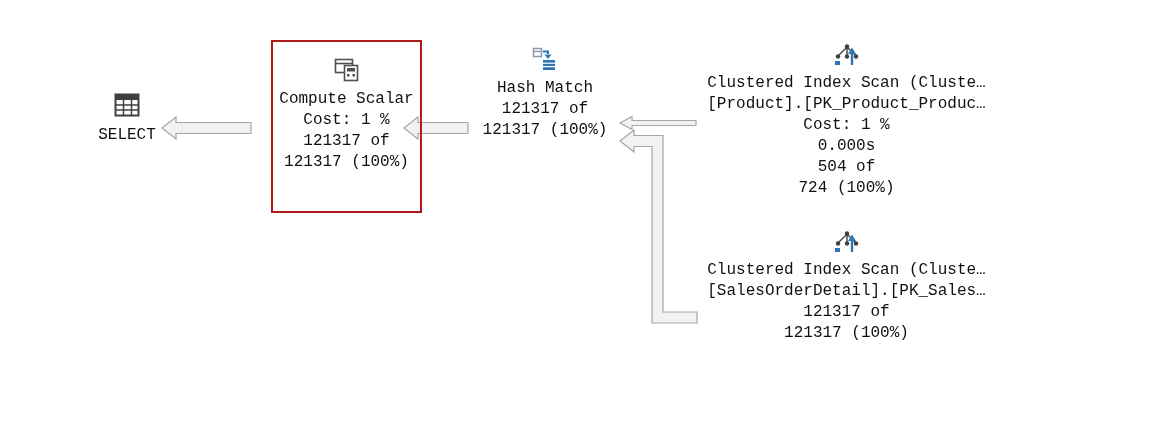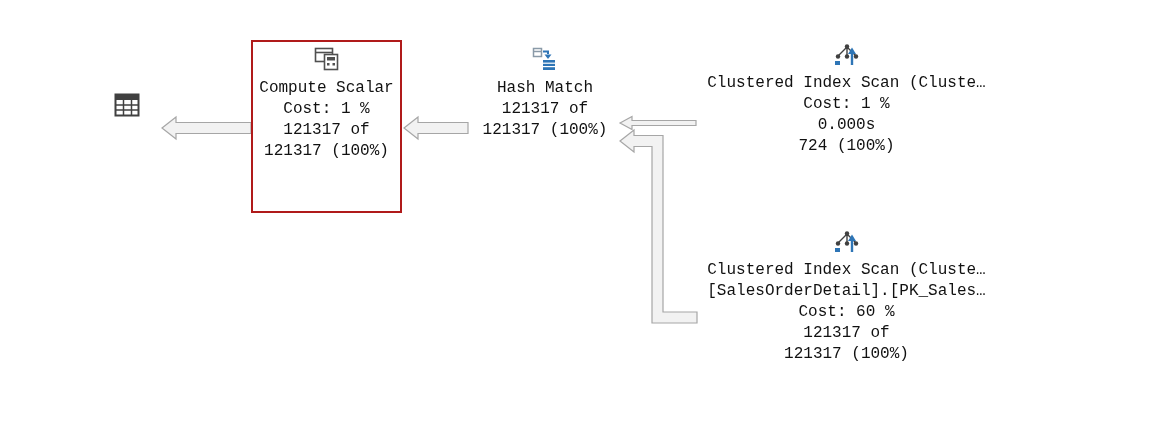--- a/index.html
+++ b/index.html
@@ -33,21 +33,22 @@
   .node .icon {
     display: block;
     margin: 0 auto 6px auto;
     width: 30px;
     height: 26px;
   }
   .node .icon svg { display: block; margin: 0 auto; }
   .node.highlighted {
     border: 2px solid #b01a1a;
     box-sizing: border-box;
-    padding-top: 4px;
+    padding-top: 15px;
+    margin-left: 20px;
   }
   .line { height: 21px; }
 </style>
 </head>
 <body>
 
 <div class="canvas">
 
   <svg class="edges" viewBox="0 0 1171 423">
     <path class="edge" d="M162,128 L176,117 L176,122.5 L251,122.5 L251,133.5 L176,133.5 L176,139 Z"></path>
@@ -60,20 +61,21 @@
     <span class="icon">
       <svg viewBox="0 0 26 24" width="26" height="24">
         <rect x="1.5" y="1.5" width="23" height="21" fill="#ffffff" stroke="#404040" stroke-width="2"></rect>
         <rect x="1.5" y="1.5" width="23" height="5.5" fill="#404040"></rect>
         <line x1="9.5" y1="7" x2="9.5" y2="22" stroke="#404040" stroke-width="1.5"></line>
         <line x1="17.5" y1="7" x2="17.5" y2="22" stroke="#404040" stroke-width="1.5"></line>
         <line x1="2" y1="12" x2="24" y2="12" stroke="#404040" stroke-width="1.5"></line>
         <line x1="2" y1="17" x2="24" y2="17" stroke="#404040" stroke-width="1.5"></line>
       </svg>
     </span>
+    <div class="line">SELECT</div>
   </div>
 
   <div class="node highlighted" style="left:251px; top:40px; width:151px; height:173px;">
     <span class="icon">
       <svg viewBox="0 0 28 26" width="28" height="26">
         <rect x="2.5" y="2.5" width="17" height="13" fill="#ffffff" stroke="#505050" stroke-width="1.6"></rect>
         <line x1="2.5" y1="6.5" x2="19.5" y2="6.5" stroke="#505050" stroke-width="1.6"></line>
         <rect x="11.5" y="8.5" width="13" height="15" fill="#ffffff" stroke="#505050" stroke-width="1.6"></rect>
         <rect x="14" y="11" width="8" height="3.5" fill="#505050"></rect>
         <rect x="14" y="17" width="2.5" height="2.5" fill="#505050"></rect>
@@ -110,38 +112,39 @@
         <circle cx="15" cy="5.5" r="2.2" fill="#404040"></circle>
         <circle cx="6" cy="15.5" r="2.2" fill="#404040"></circle>
         <circle cx="15" cy="15.5" r="2.2" fill="#404040"></circle>
         <circle cx="24" cy="15.5" r="2.2" fill="#404040"></circle>
         <rect x="3" y="20" width="5" height="4" fill="#2e75b6"></rect>
         <path d="M20 24 V12" stroke="#2e75b6" stroke-width="2.4"></path>
         <path d="M20 6.5 l-4 6.5 h8 z" fill="#2e75b6"></path>
       </svg>
     </span>
     <div class="line">Clustered Index Scan (Cluste…</div>
+    <div class="line">[Product].[PK_Product_Produc…</div>
     <div class="line">Cost: 1 %</div>
     <div class="line">0.000s</div>
+    <div class="line">504 of</div>
     <div class="line">724 (100%)</div>
   </div>
 
   <div class="node" style="left:696px; top:228px; width:301px;">
     <span class="icon">
       <svg viewBox="0 0 30 26" width="30" height="26">
         <path d="M15 6 L6 15 M15 6 L15 15 M15 6 L24 15" stroke="#404040" stroke-width="1.4" fill="none"></path>
         <circle cx="15" cy="5.5" r="2.2" fill="#404040"></circle>
         <circle cx="6" cy="15.5" r="2.2" fill="#404040"></circle>
         <circle cx="15" cy="15.5" r="2.2" fill="#404040"></circle>
         <circle cx="24" cy="15.5" r="2.2" fill="#404040"></circle>
         <rect x="3" y="20" width="5" height="4" fill="#2e75b6"></rect>
         <path d="M20 24 V12" stroke="#2e75b6" stroke-width="2.4"></path>
         <path d="M20 6.5 l-4 6.5 h8 z" fill="#2e75b6"></path>
       </svg>
     </span>
     <div class="line">Clustered Index Scan (Cluste…</div>
     <div class="line">[SalesOrderDetail].[PK_Sales…</div>
-    <div class="line">Cost: 60 %</div>
     <div class="line">121317 of</div>
     <div class="line">121317 (100%)</div>
   </div>
 
 </div>
 
 </body></html>

